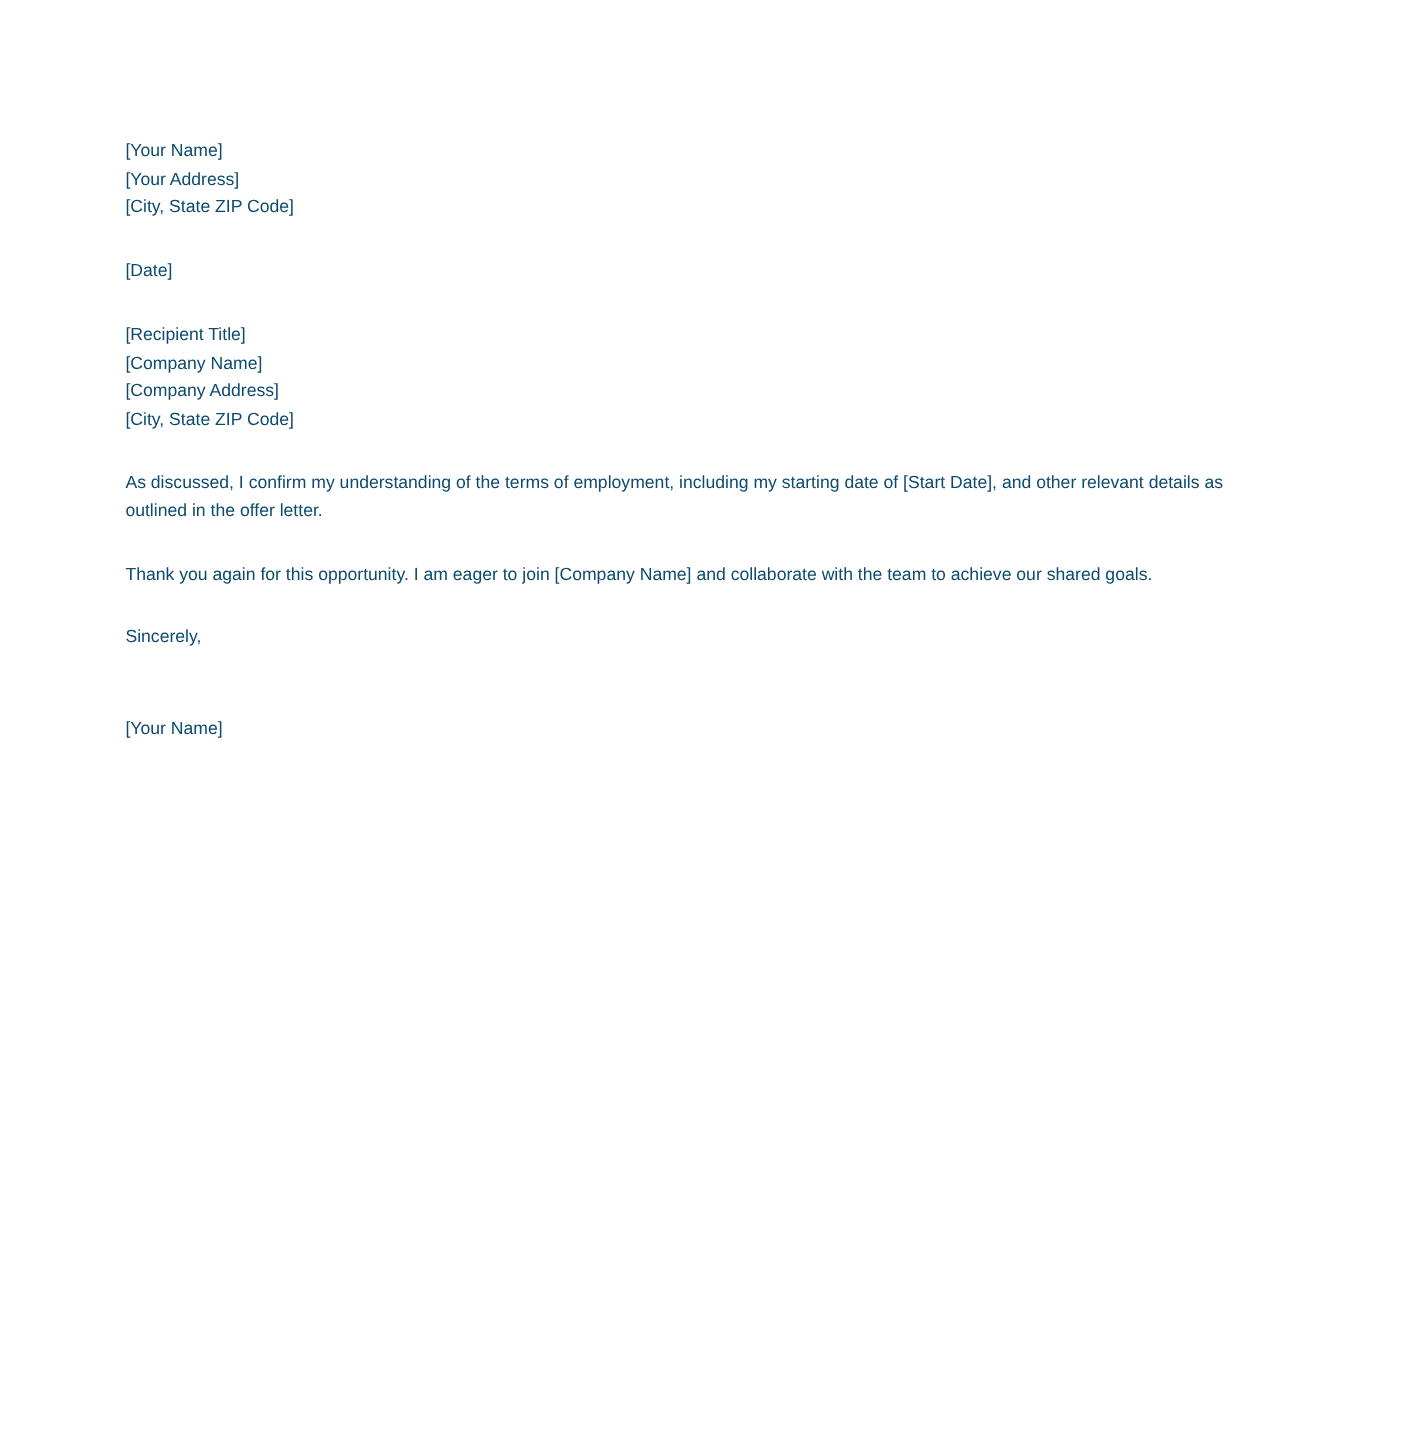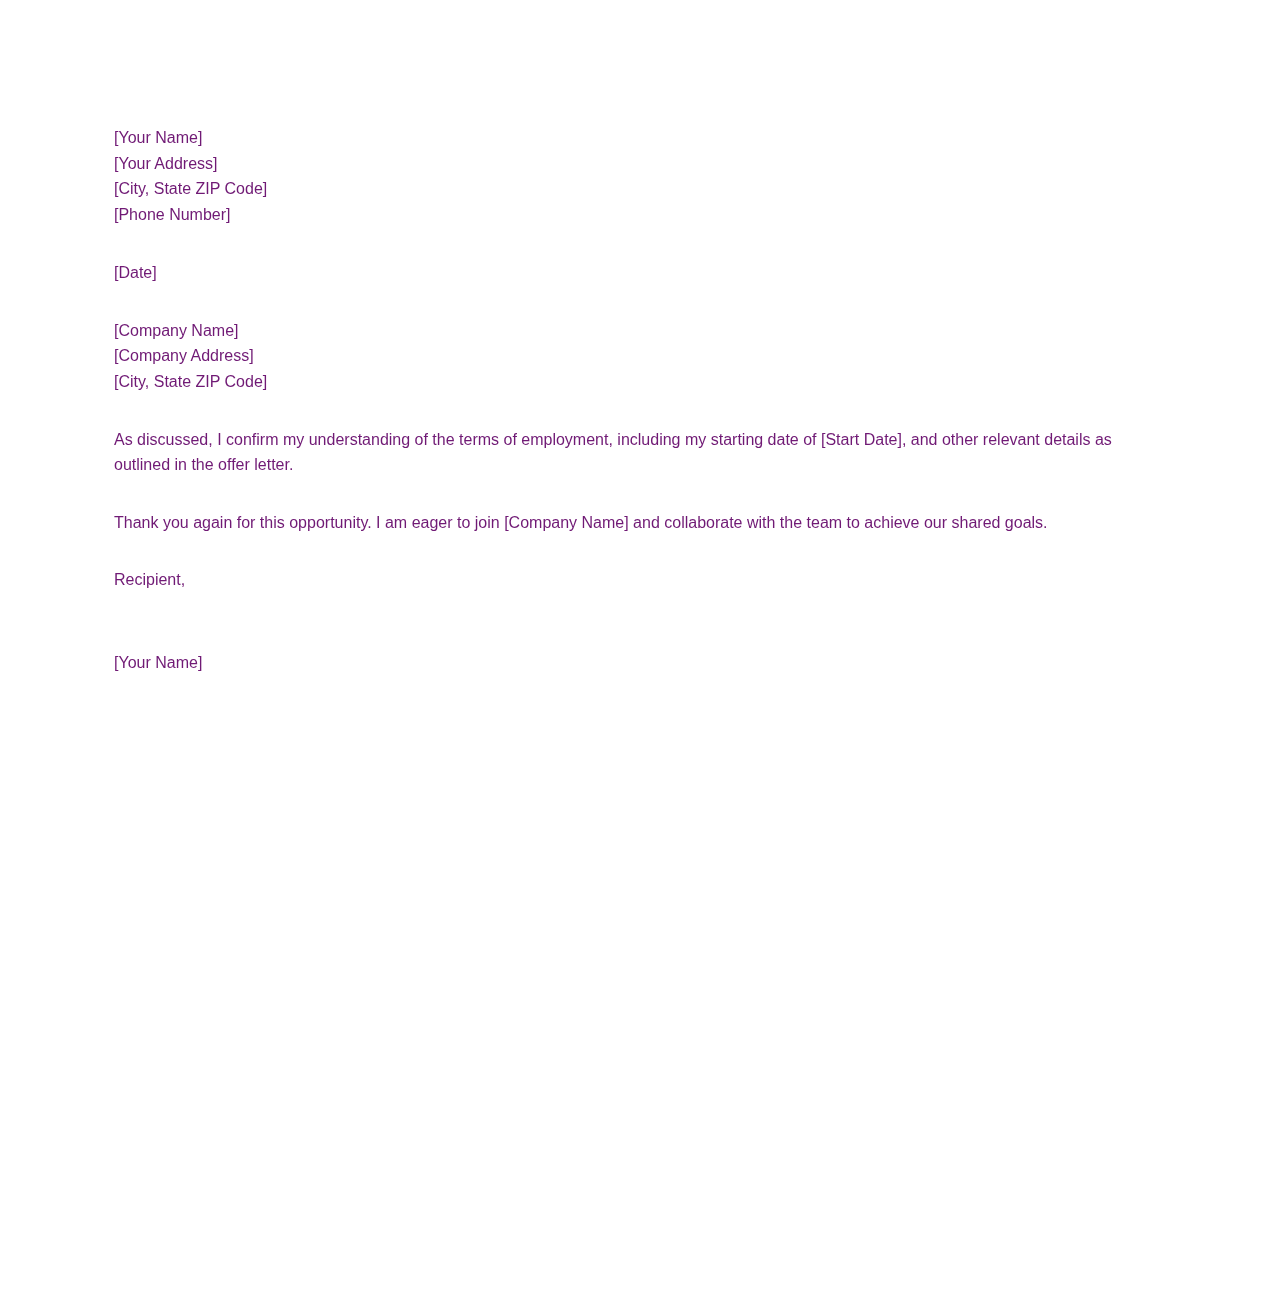--- a/index.html
+++ b/index.html
@@ -1,46 +1,46 @@
 <!DOCTYPE html>
 <html><head>
 <meta charset="utf-8">
 <style>
   html, body { margin:0; padding:0; background:#ffffff; }
   body { width:1278px; height:1300px; position:relative; overflow:hidden; }
   .page {
     position:absolute; left:114px; top:125px; width:1040px;
-    font-family:"Liberation Sans", sans-serif; font-size:16px; line-height:25.5px; color:#701a75;
+    font-family:"Liberation Sans", sans-serif; font-size:16px; line-height:25.5px; color:#0c4a6e;
   }
   .block { margin:0 0 32.5px 0; }
   .line { display:block; white-space:nowrap; }
   p { margin:0 0 32px 0; }
   .sig-gap { height:57px; }
 </style>
 </head>
 <body>
 
 <div class="page">
   <div class="block">
     <span class="line">[Your Name]</span>
     <span class="line">[Your Address]</span>
     <span class="line">[City, State ZIP Code]</span>
-    <span class="line">[Phone Number]</span>
   </div>
 
   <div class="block">
     <span class="line">[Date]</span>
   </div>
 
   <div class="block">
+    <span class="line">[Recipient Title]</span>
     <span class="line">[Company Name]</span>
     <span class="line">[Company Address]</span>
     <span class="line">[City, State ZIP Code]</span>
   </div>
 
 
   <p>As discussed, I confirm my understanding of the terms of employment, including my starting date of [Start Date], and other relevant details as outlined in the offer letter.</p>
   <p>Thank you again for this opportunity. I am eager to join [Company Name] and collaborate with the team to achieve our shared goals.</p>
 
-  <div>Recipient,</div>
+  <div>Sincerely,</div>
   <div class="sig-gap"></div>
   <div>[Your Name]</div>
 </div>
 
 </body></html>

